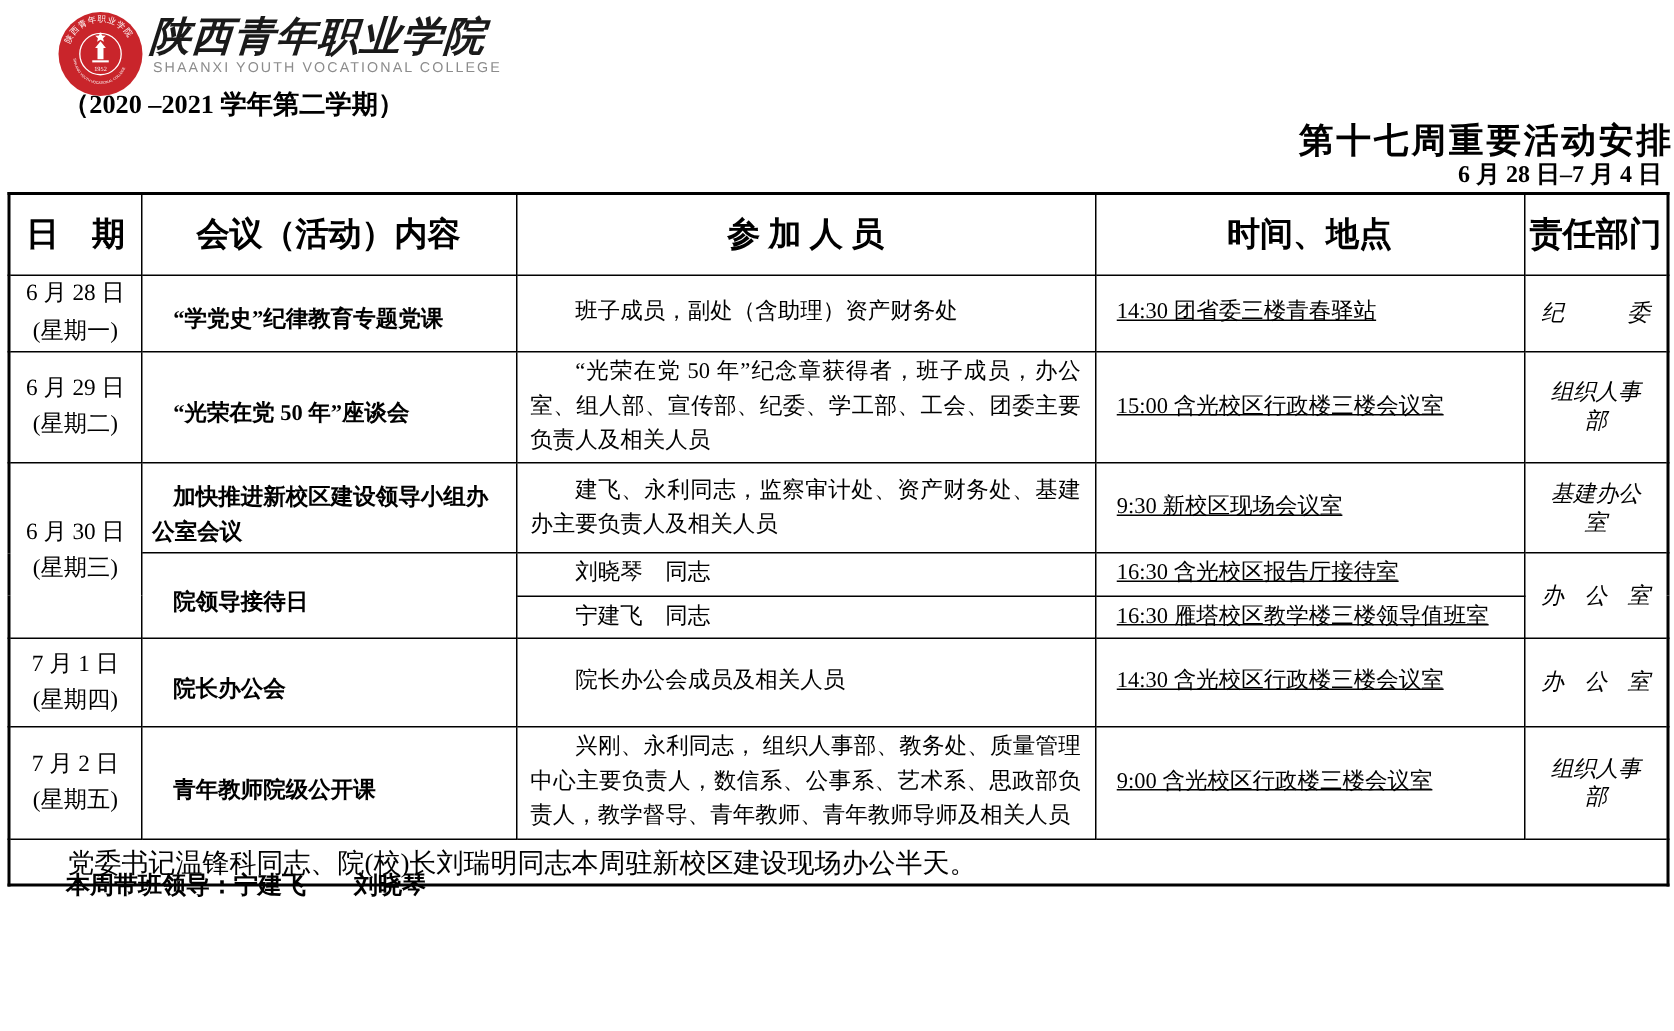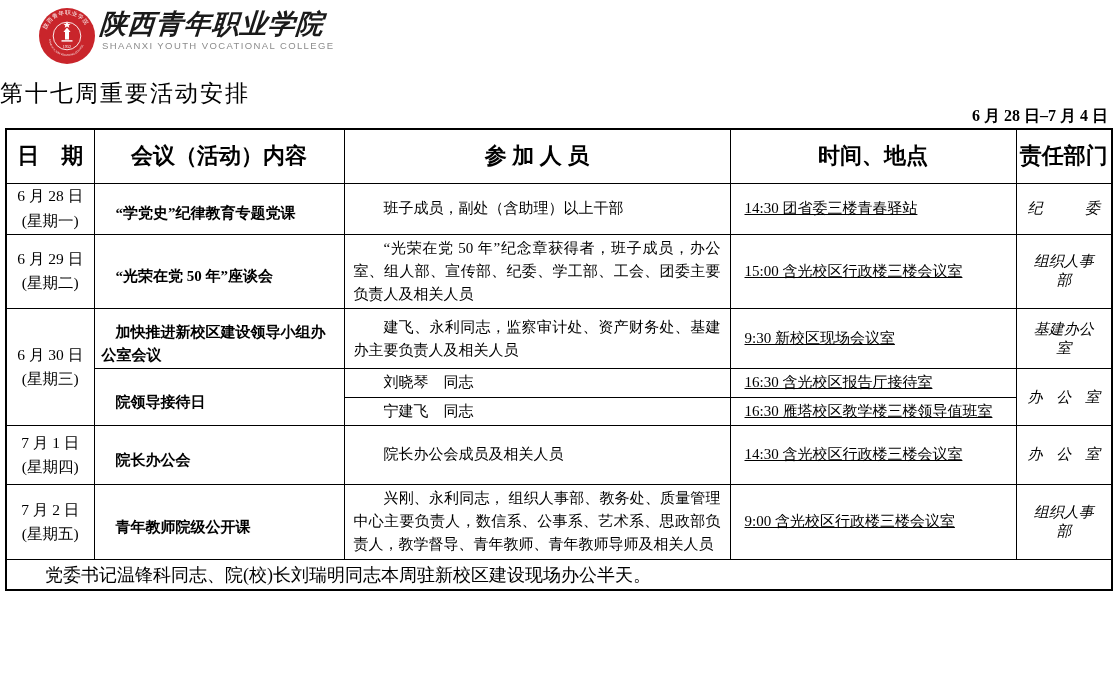--- a/index.html
+++ b/index.html
@@ -15,22 +15,22 @@
     position:absolute; left:100px; top:6px; width:230px;
     font-size:27px; font-weight:bold; font-style:italic;
     transform:skewX(-4deg); letter-spacing:1px; color:#1a1a1a; white-space:nowrap;
   }
   .college-en {
     position:absolute; left:102px; top:40px;
     font-family:"Liberation Sans","DejaVu Sans",sans-serif;
     font-size:9.5px; letter-spacing:1.4px; color:#8c8c8c; white-space:nowrap;
   }
   .semester { position:absolute; left:42px; top:57px; font-size:17.5px; font-weight:bold; white-space:nowrap; }
-  .title { position:absolute; left:0; right:0; top:78px; text-align:left;
-           font-size:23px; font-weight:normal; letter-spacing:2px; }
+  .title { position:absolute; left:0; right:0; top:78px; text-align:right;
+           font-size:23px; font-weight:bold; letter-spacing:2px; }
   .date-range { position:absolute; right:8px; top:106px; font-size:16px; font-weight:bold; }
   
   table.sched {
     position:absolute; left:5px; top:128px; width:1106px;
     border-collapse:collapse; table-layout:fixed; border:2px solid #000;
   }
   table.sched td, table.sched th { border:1px solid #000; vertical-align:middle; overflow:hidden; }
   th { font-size:22px; font-weight:bold; text-align:center; }
   .rh-head { height:54px; } .rh-1 { height:51px; } .rh-2 { height:67px;margin-left:35px; }
   .rh-3a { height:52px; } .rh-3b1 { height:28px; } .rh-3b2 { height:27px; }
@@ -68,20 +68,21 @@
       <textPath href="#arcBot" startOffset="2%">SHAANXI YOUTH VOCATIONAL COLLEGE</textPath>
     </text>
     <path d="M29 14.5 l1.1 2.2 2.4.2 -1.8 1.6 .6 2.3 -2.3-1.3 -2.3 1.3 .6-2.3 -1.8-1.6 2.4-.2 z" fill="#ffffff"></path>
     <path d="M29 20.5 l3.6 4.5 h-1.6 v7.5 h-4 v-7.5 h-1.6 z" fill="#ffffff"></path>
     <rect x="23.5" y="33.2" width="11" height="1.4" fill="#ffffff"></rect>
     <text x="29" y="40.6" font-size="4.2" fill="#ffffff" text-anchor="middle">1952</text>
   </svg>
 
   <div class="college-cn">陕西青年职业学院</div>
   <div class="college-en">SHAANXI YOUTH VOCATIONAL COLLEGE</div>
+  <div class="semester">（2020 –2021 学年第二学期）</div>
 
   <h1 class="title">第十七周重要活动安排</h1>
   <div class="date-range">6 月 28 日–7 月 4 日</div>
 
   <table class="sched">
     <colgroup>
       <col style="width:88px">
         <col style="width:250px">
         <col style="width:386px">
         <col style="width:286px">
@@ -95,21 +96,21 @@
       <th>时间、地点</th>
       <th>责任部门</th>
     </tr>
 
     <tr class="rh-1">
       <td class="c-date">
         <div>6 月 28 日</div>
         <div>(星期一)</div>
       </td>
       <td class="c-content">“学党史”纪律教育专题党课</td>
-      <td class="c-part">班子成员，副处（含助理）以上干部</td>
+      <td class="c-part">班子成员，副处（含助理）资产财务处</td>
       <td class="c-time">14:30 团省委三楼青春驿站</td>
       <td class="c-dept spread">纪 委</td>
     </tr>
 
     <tr class="rh-2">
       <td class="c-date">
         <div>6 月 29 日</div>
         <div>(星期二)</div>
       </td>
       <td class="c-content">“光荣在党 50 年”座谈会</td>
@@ -160,14 +161,15 @@
       <td class="c-time">9:00 含光校区行政楼三楼会议室</td>
       <td class="c-dept">组织人事部</td>
     </tr>
 
     <tr class="rh-note">
       <td class="c-note" colspan="5">党委书记温锋科同志、院(校)长刘瑞明同志本周驻新校区建设现场办公半天。</td>
     </tr>
   </tbody>
     </table>
 
+  <div class="duty">本周带班领导：宁建飞　　刘晓琴</div>
 
 </div>
 
 </body></html>

